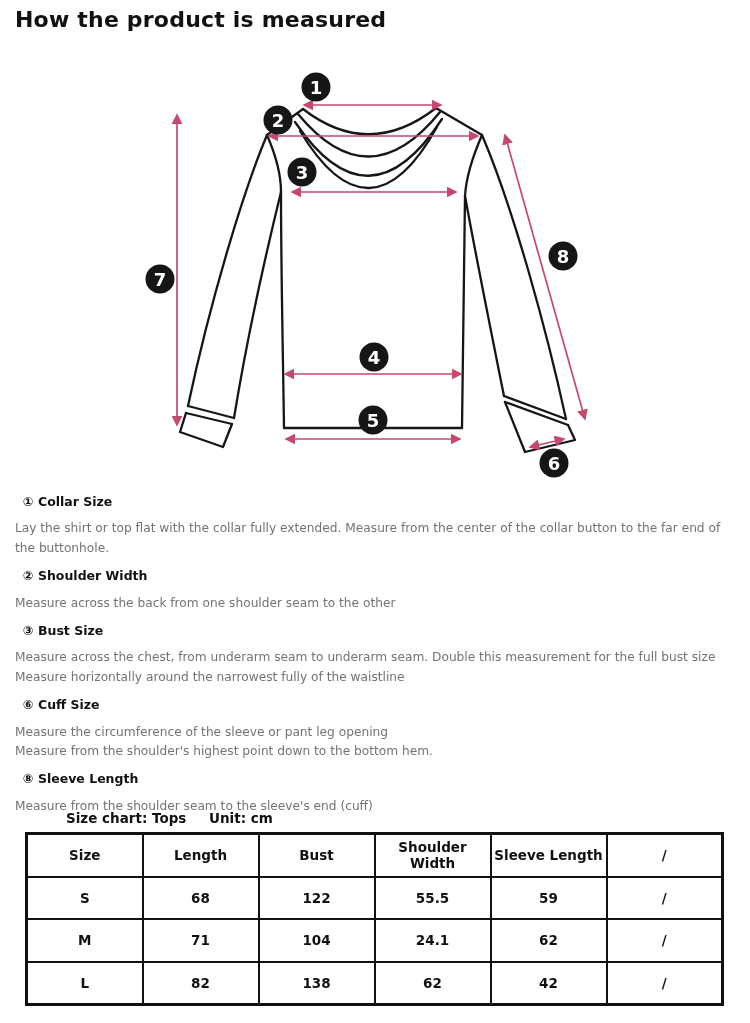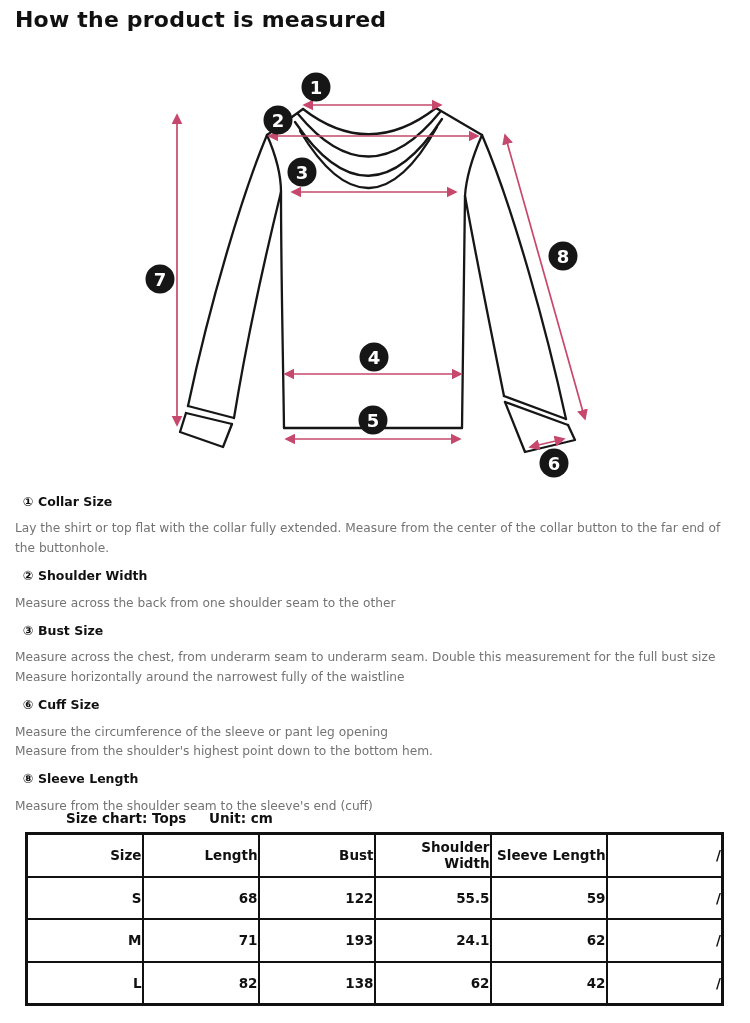--- a/index.html
+++ b/index.html
@@ -9,21 +9,21 @@
          letter-spacing:0.2px;color:#111;}
   .diagram{position:absolute;left:0;top:70px;width:750px;height:410px;}
   .measure-list{position:absolute;left:15px;top:484px;width:722px;}
   .m-head{margin:8px;font-size:12.5px;font-weight:700;line-height:19.4px;color:#111;}
   .m-desc{margin:0;font-size:12.2px;font-weight:400;line-height:19.4px;color:#737373;}
   .chart-caption{position:absolute;left:30px;top:810px;width:400px;height:20px;
                  font-size:13.5px;font-weight:700;color:#111;margin-left:36px;}
   .chart-caption .unit{position:absolute;left:143px;top:0;}
   .size-table{position:absolute;left:25px;top:832px;width:699px;border-collapse:collapse;
               table-layout:fixed;border:3px solid #111;}
-  .size-table th,.size-table td{border:2px solid #111;text-align:right;vertical-align:middle;
+  .size-table th,.size-table td{border:2px solid #111;text-align:center;vertical-align:middle;
               font-size:13.5px;font-weight:700;color:#111;height:40.5px;padding:0;}
 </style>
 </head>
 <body>
 
 <div class="page">
 
   <h1 class="title">How the product is measured</h1>
 
   <svg class="diagram" viewBox="0 70 750 410" xmlns="http://www.w3.org/2000/svg">
@@ -157,21 +157,21 @@
         <td>S</td>
         <td>68</td>
         <td>122</td>
         <td>55.5</td>
         <td>59</td>
         <td>/</td>
       </tr>
       <tr>
         <td>M</td>
         <td>71</td>
-        <td>193</td>
+        <td>104</td>
         <td>24.1</td>
         <td>62</td>
         <td>/</td>
       </tr>
       <tr>
         <td>L</td>
         <td>82</td>
         <td>138</td>
         <td>62</td>
         <td>42</td>

